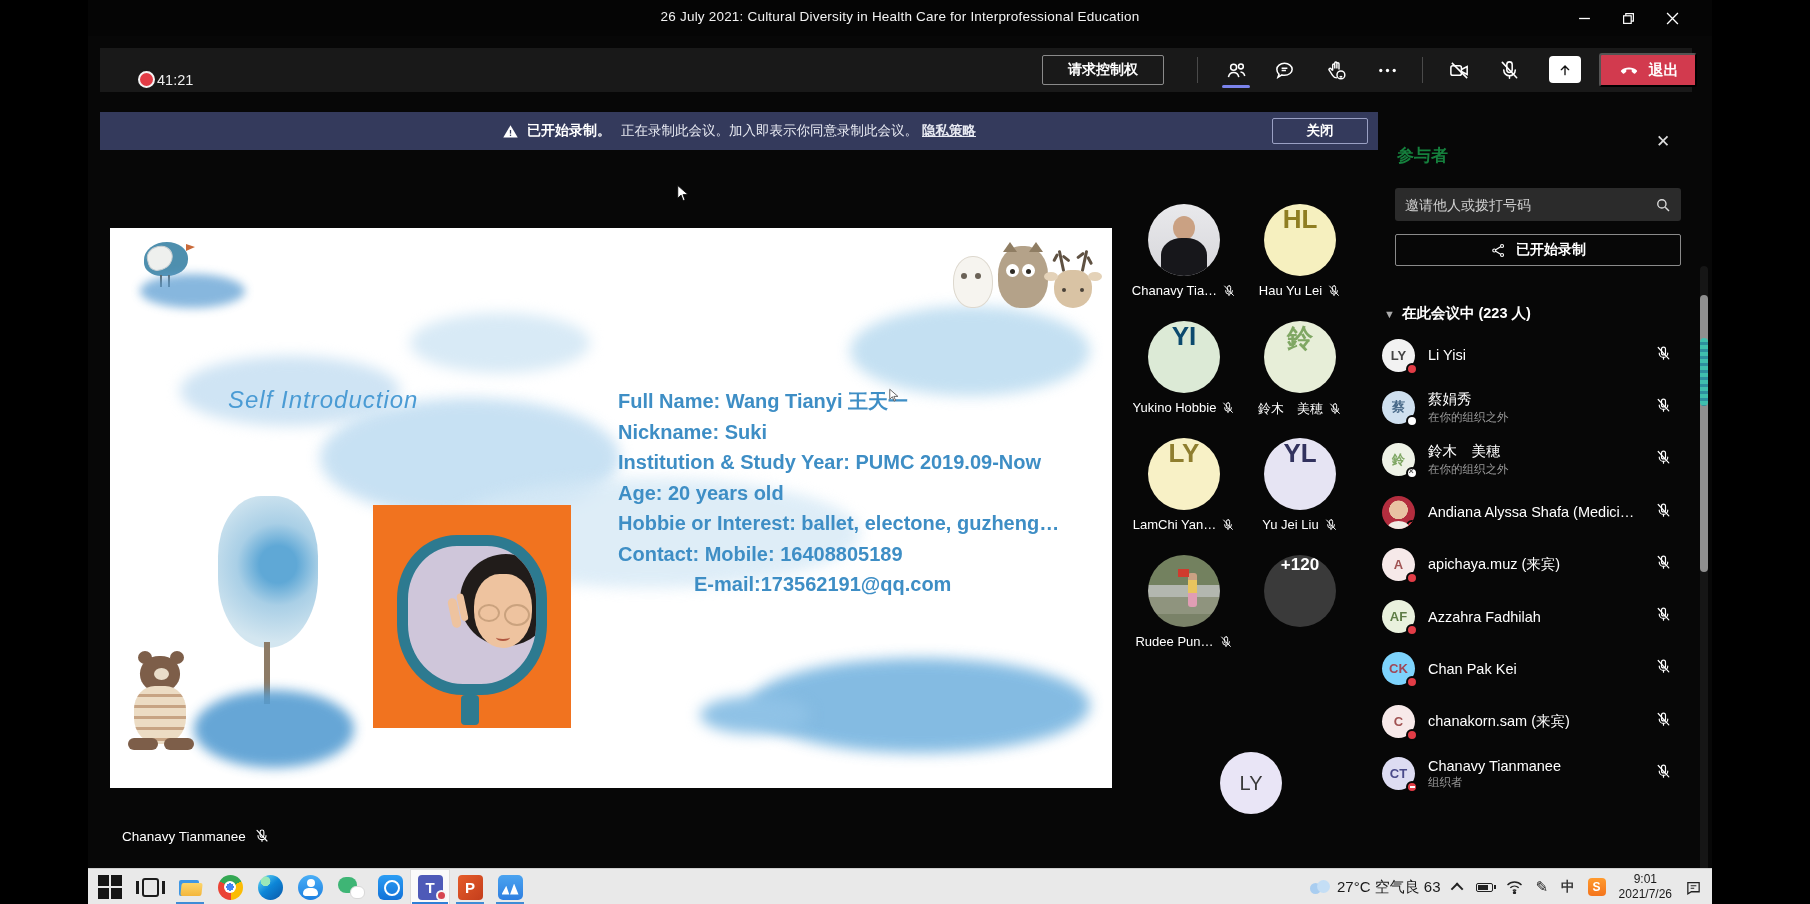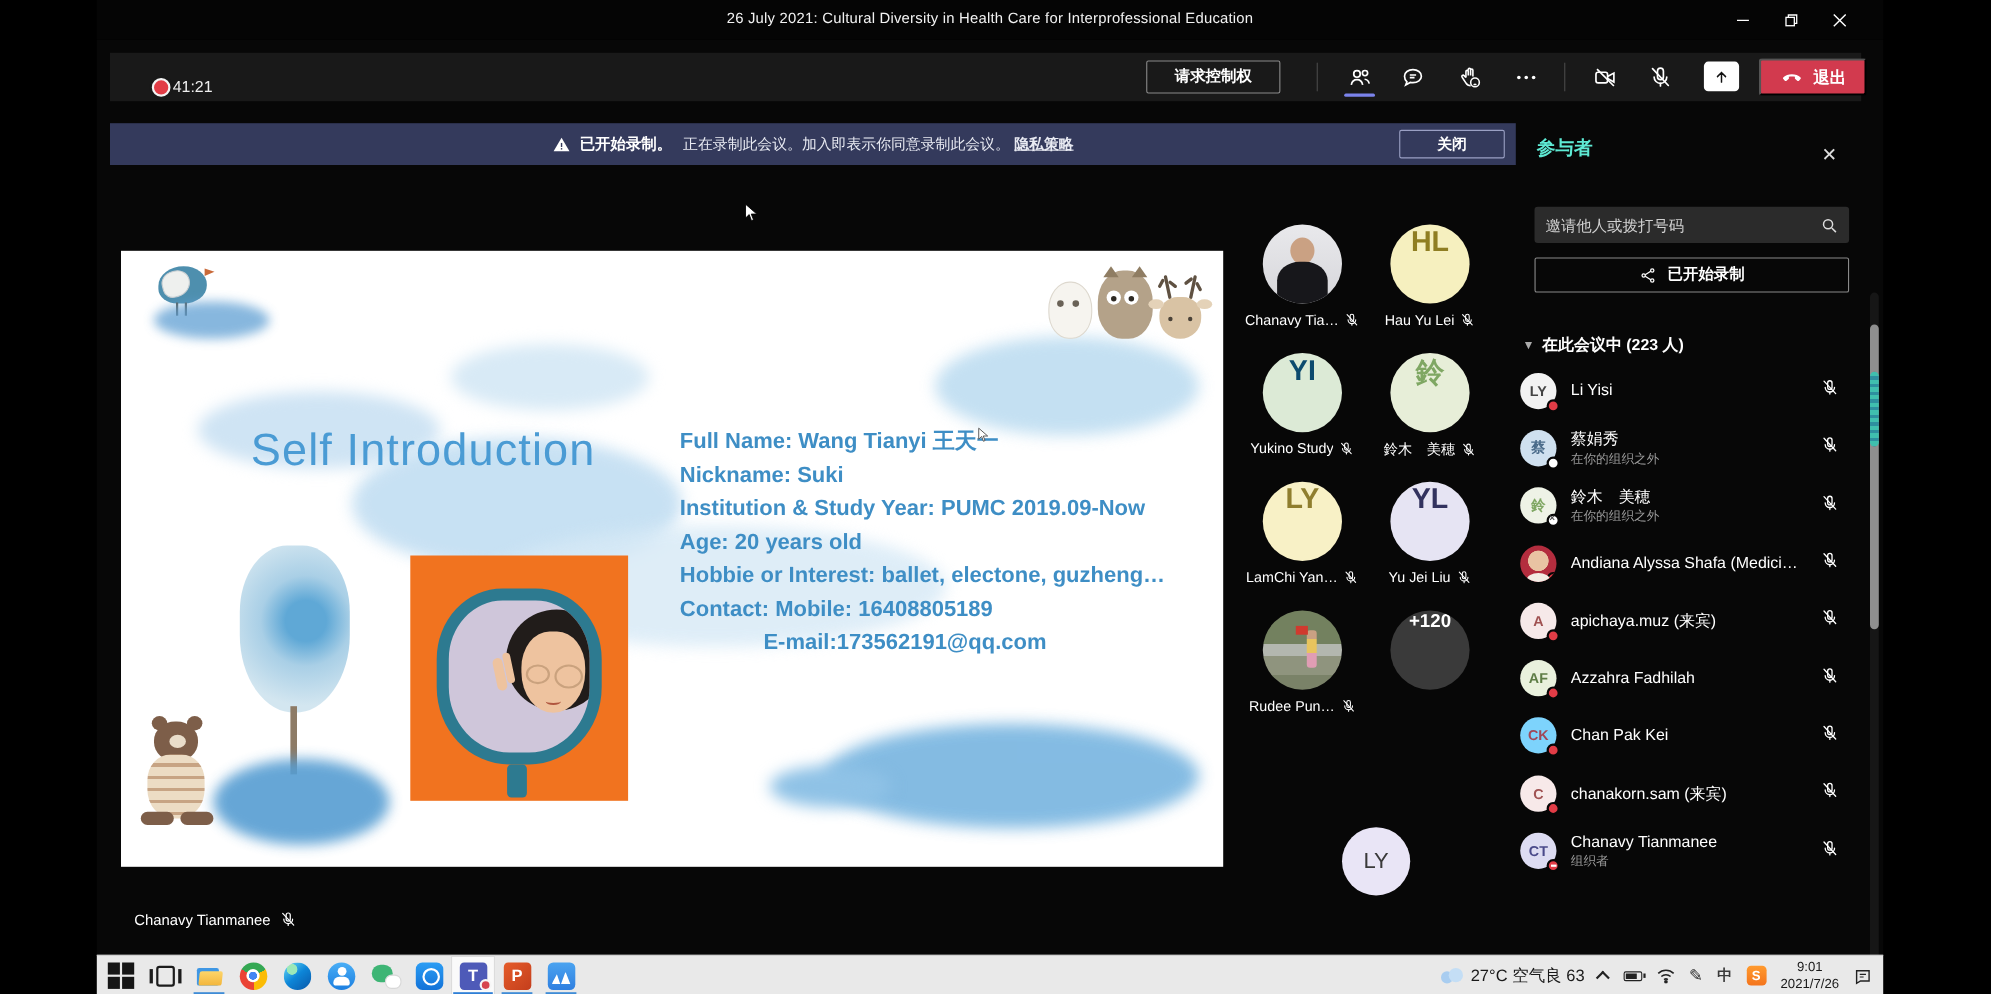--- a/index.html
+++ b/index.html
@@ -43,21 +43,21 @@
   .banner .warn { width:17px; height:17px; margin-right:8px; }
   .banner b { font-size:14px; margin-right:10px; color:#fff; }
   .banner a { color:#e8eaf2; text-decoration:underline; margin-left:4px; font-weight:bold; }
   .banner-close { position:absolute; right:10px; top:6px; width:96px; height:26px; border:1px solid #9aa0c4;
     color:#fff; font-size:13.5px; font-weight:bold; display:flex; align-items:center; justify-content:center;
     border-radius:2px; background:transparent; }
 
   
   .slide { position:absolute; left:22px; top:192px; width:1002px; height:560px; background:#fff; overflow:hidden; }
   .cloud { position:absolute; border-radius:50%; filter:blur(7px); }
-  .slide-title { position:absolute; left:118px; top:158px; font-size:41px; color:#4a9bd4; letter-spacing:1px; }
+  .slide-title { position:absolute; left:118px; top:158px; font-size:24px; color:#4a9bd4; letter-spacing:1px;font-style:italic; }
   .slide-info { position:absolute; left:508px; top:158px; font-size:20px; font-weight:bold; color:#3e8ec5;
     line-height:30.5px; white-space:nowrap; }
   .slide-info .indent { padding-left:76px; }
 
   
   .bird { position:absolute; left:28px; top:8px; width:60px; height:58px; }
   .bird .body { position:absolute; left:6px; top:6px; width:44px; height:34px; background:#4e8fae;
     border-radius:60% 55% 55% 45%; }
   .bird .wing { position:absolute; left:9px; top:10px; width:26px; height:24px; background:#eef0ee;
     border-radius:50% 50% 60% 40%; transform:rotate(-15deg); border:1px solid #c9cfd2; }
@@ -143,21 +143,21 @@
   .av-photo-chanavy::before { content:""; position:absolute; left:25px; top:12px; width:22px; height:24px;
     background:#caa183; border-radius:50%; }
   .av-photo-chanavy::after { content:""; position:absolute; left:13px; top:34px; width:46px; height:38px;
     background:#17171b; border-radius:45% 45% 0 0; }
   .av-photo-rudee { background:linear-gradient(180deg,#73815f 0 42%,#b3b7af 42% 58%,#8f947e 58% 82%,#7a8268 82%); }
   .av-photo-rudee::before { content:""; position:absolute; left:40px; top:18px; width:9px; height:34px;
     background:linear-gradient(180deg,#caa183 0 22%,#e8c45e 22% 60%,#e09db4 60%); border-radius:3px; }
   .av-photo-rudee::after { content:""; position:absolute; left:30px; top:14px; width:11px; height:8px; background:#d03a2e; }
 
   
-  .panel-title { position:absolute; left:1309px; top:87px; color:#5eead4; font-size:17px; font-weight:bold; }
+  .panel-title { position:absolute; left:1309px; top:108px; color:#15803d; font-size:17px; font-weight:bold; }
   .panel-close { position:absolute; left:1562px; top:92px; width:26px; height:26px; color:#ddd; font-size:17px;
     display:flex; align-items:center; justify-content:center; }
   .search-box { position:absolute; left:1307px; top:152px; width:286px; height:33px; background:#2b2b2b;
     border-radius:3px; display:flex; align-items:center; }
   .search-box input { flex:1; background:transparent; border:none; outline:none; color:#ddd; font-size:14px;
     padding:0 10px; font-family:inherit; }
   .search-box input::placeholder { color:#cfcfcf; }
   .search-box svg { width:18px; height:18px; margin-right:9px; flex:0 0 auto; }
   .invite-btn { position:absolute; left:1307px; top:198px; width:286px; height:32px; border:1px solid #8a8a8a;
     border-radius:2px; display:flex; align-items:center; justify-content:center; gap:9px; color:#fff;
@@ -481,21 +481,21 @@
                 <path d="M12 17.5V20"></path>
                 <path d="M4.5 3.5l15 16"></path>
               </svg>
             </div>
           </div>
           <div class="vtile">
             <div class="vavatar" style="background: rgb(220, 234, 214); color: #0c4a6e;">
               <span>YI</span>
             </div>
             <div class="vname-row">
-              <span class="vname">Yukino Study</span>
+              <span class="vname">Yukino Hobbie</span>
               <svg viewBox="0 0 24 24" fill="none" stroke="#fff" stroke-width="1.7" stroke-linecap="round">
                 <rect x="9.2" y="3" width="5.6" height="11" rx="2.8"></rect>
                 <path d="M6 11.5a6 6 0 0 0 12 0"></path>
                 <path d="M12 17.5V20"></path>
                 <path d="M4.5 3.5l15 16"></path>
               </svg>
             </div>
           </div>
           <div class="vtile">
             <div class="vavatar" style="background: rgb(231, 238, 216); color: rgb(127, 167, 99);">

